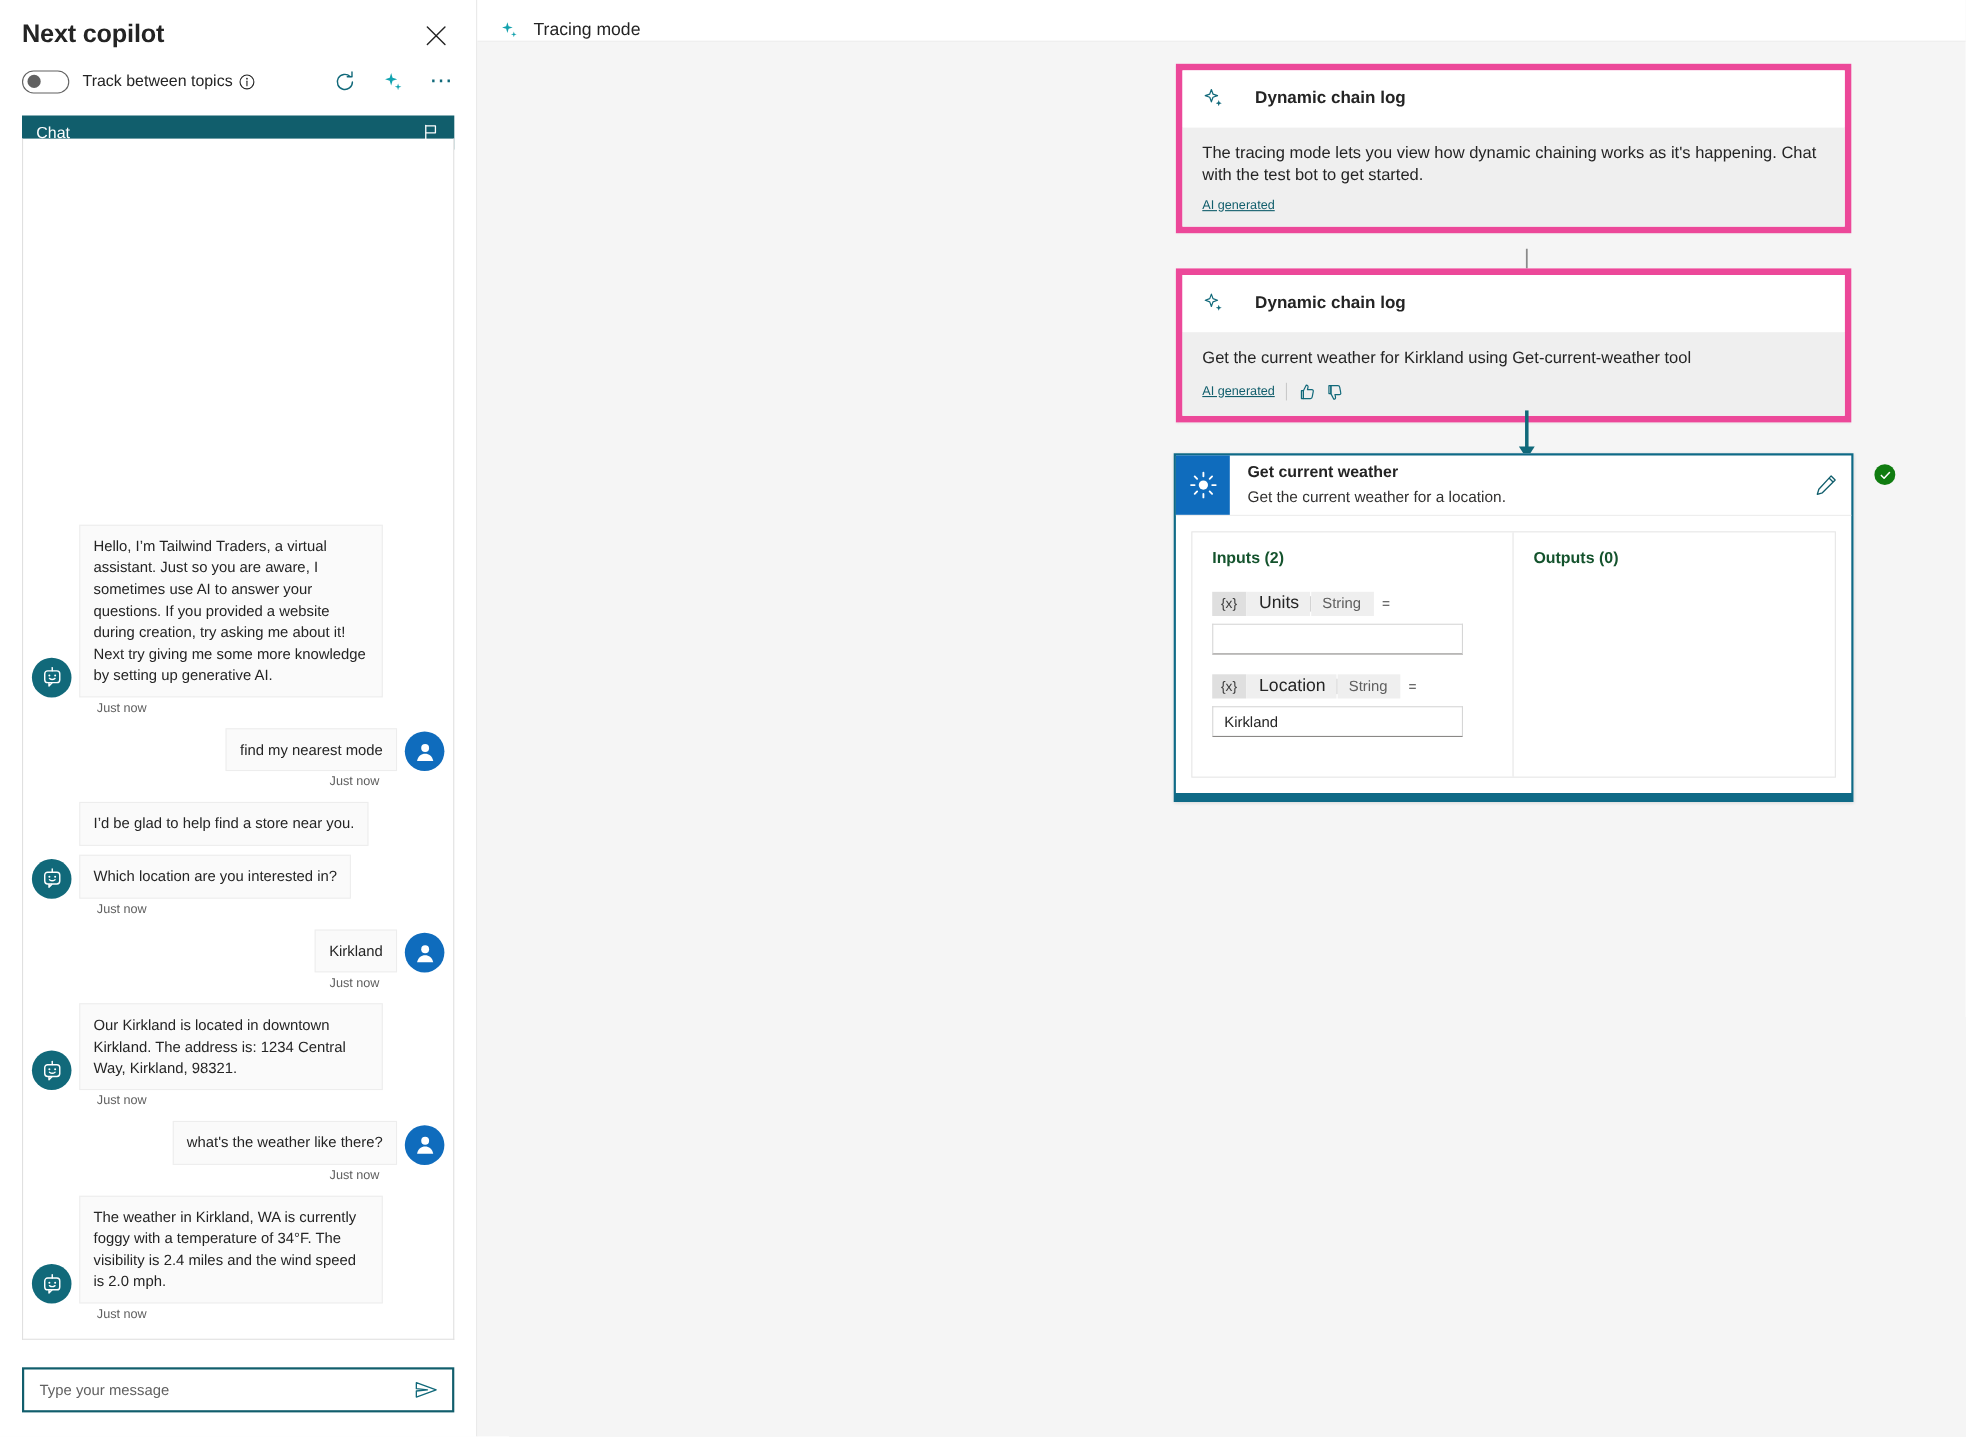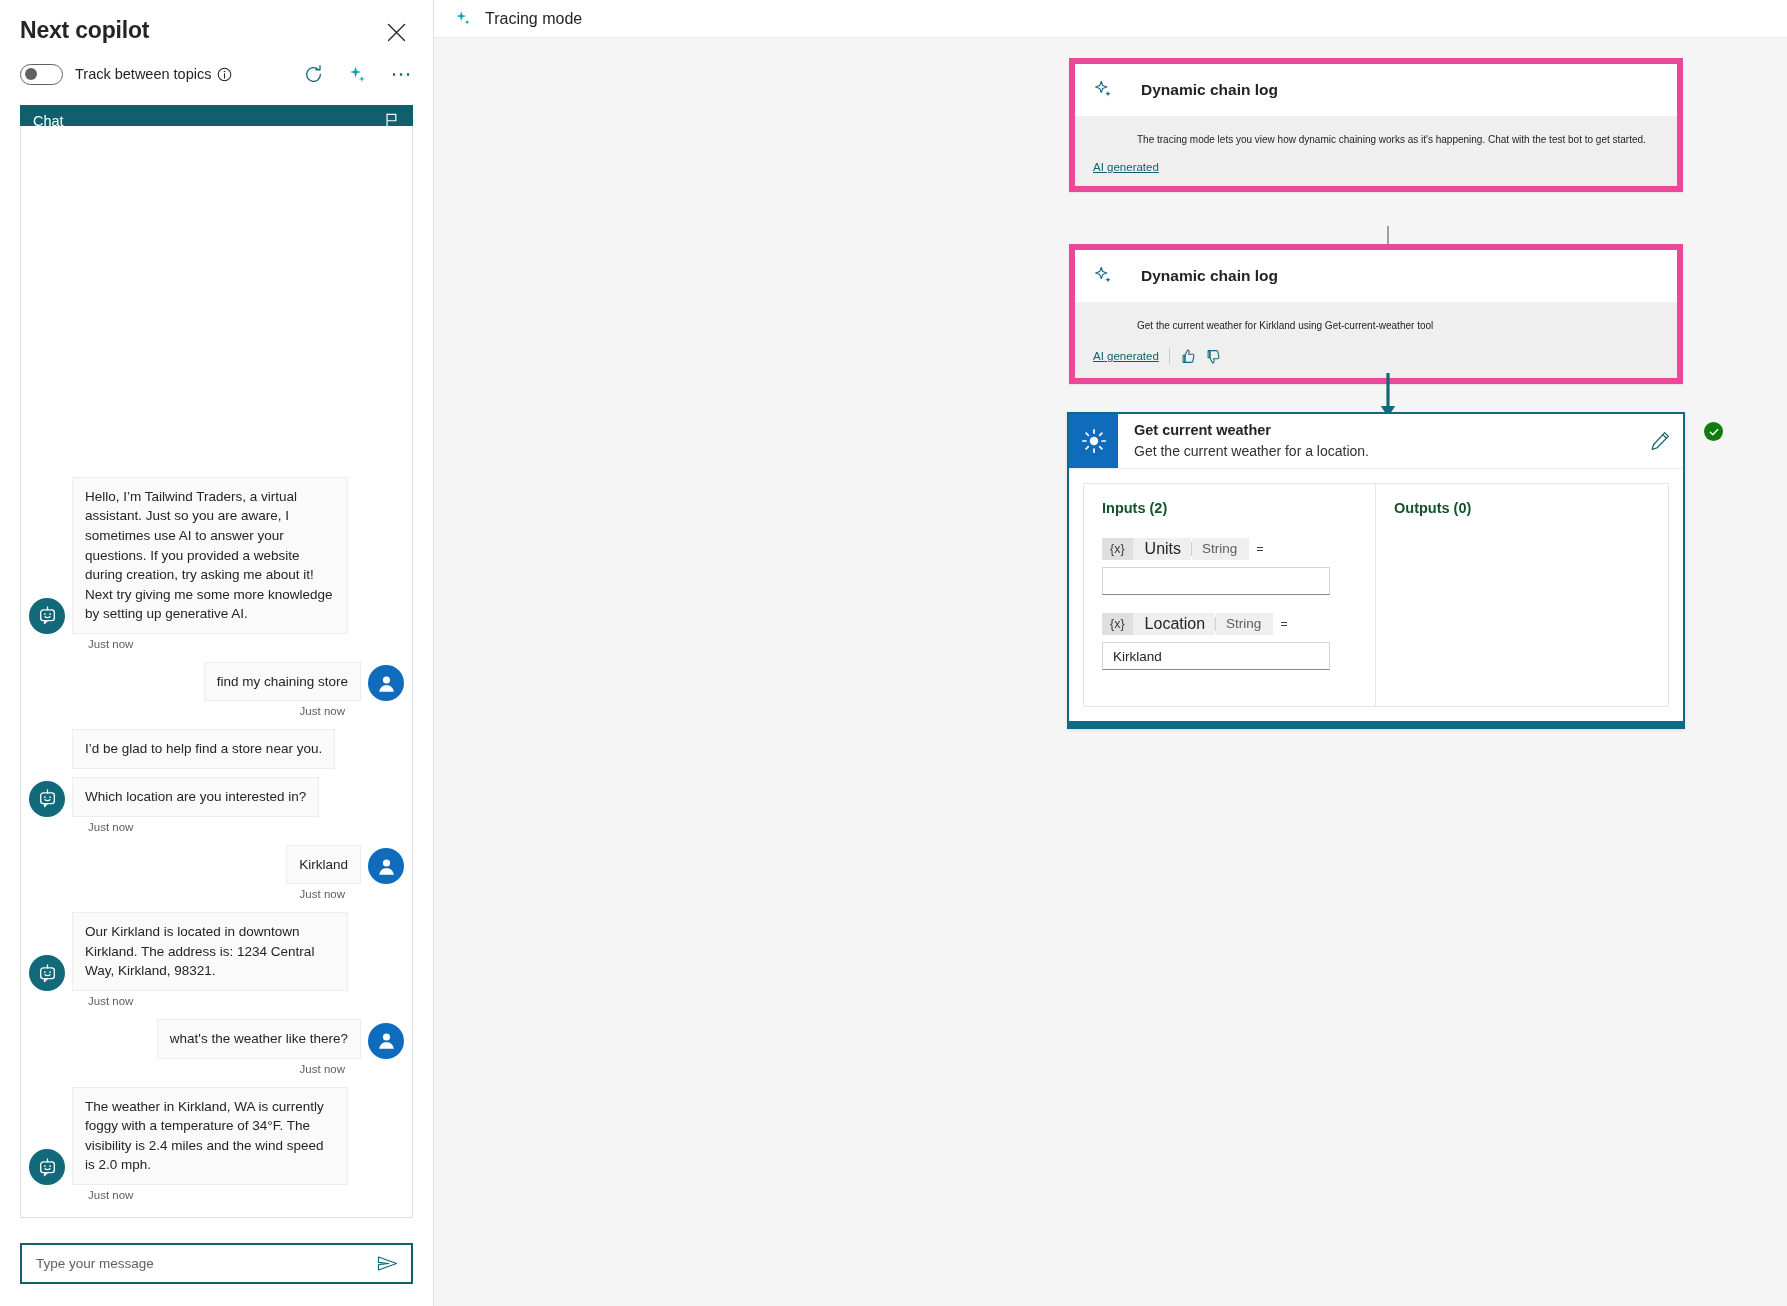--- a/index.html
+++ b/index.html
@@ -200,21 +200,21 @@
     flex: 1;
     position: relative;
     background: #f5f5f5;
     height: 1306px;
   }
   .trace-header {
     height: 38px;
     background: #ffffff;
     border-bottom: 1px solid #ebebeb;
     display: flex;
-    align-items: center;
+    align-items: flex-end;
     padding: 0 0 0 20px;
   }
   .trace-header .sparkle { margin-right: 12px; display: flex; }
   .trace-header .title {
     font-size: 16px;
     color: #242424;
   }
   .trace-canvas {
     position: relative;
     width: 100%;
@@ -242,24 +242,23 @@
   .tc-head .tc-title {
     font-size: 15.5px;
     font-weight: 600;
     color: #242424;
   }
   .tc-body {
     background: #efefef;
     padding: 14px 18px 13px 18px;
   }
   .tc-text {
-    font-size: 10px;
+    font-size: 15px;
     line-height: 20px;
     color: #242424;
-    margin-left: 44px;
   }
   .tc-foot {
     margin-top: 11px;
     display: flex;
     align-items: center;
     gap: 0;
   }
   .ai-generated {
     font-size: 11.5px;
     color: #115E6C;
@@ -491,21 +490,21 @@
           <div class="bubbles">
             <div class="bubble">Hello, I’m Tailwind Traders, a virtual assistant. Just so you are aware, I sometimes use AI to answer your questions. If you provided a website during creation, try asking me about it! Next try giving me some more knowledge by setting up generative AI.</div>
           </div>
         </div>
         <div class="timestamp bot">Just now</div>
       </div>
 
       <div class="msg-block">
         <div class="msg-row user">
           <div class="bubbles">
-            <div class="bubble">find my chaining store</div>
+            <div class="bubble">find my nearest mode</div>
           </div>
           <div class="avatar user">
             <svg width="21" height="21" viewBox="0 0 24 24" fill="none" aria-hidden="true">
               <circle cx="12" cy="8" r="4.1" fill="#ffffff"></circle>
               <path d="M3.6 21.5 C4.6 16.3 8 14.1 12 14.1 C16 14.1 19.4 16.3 20.4 21.5 Z" fill="#ffffff"></path>
             </svg>
           </div>
         </div>
         <div class="timestamp user">Just now</div>
       </div>

